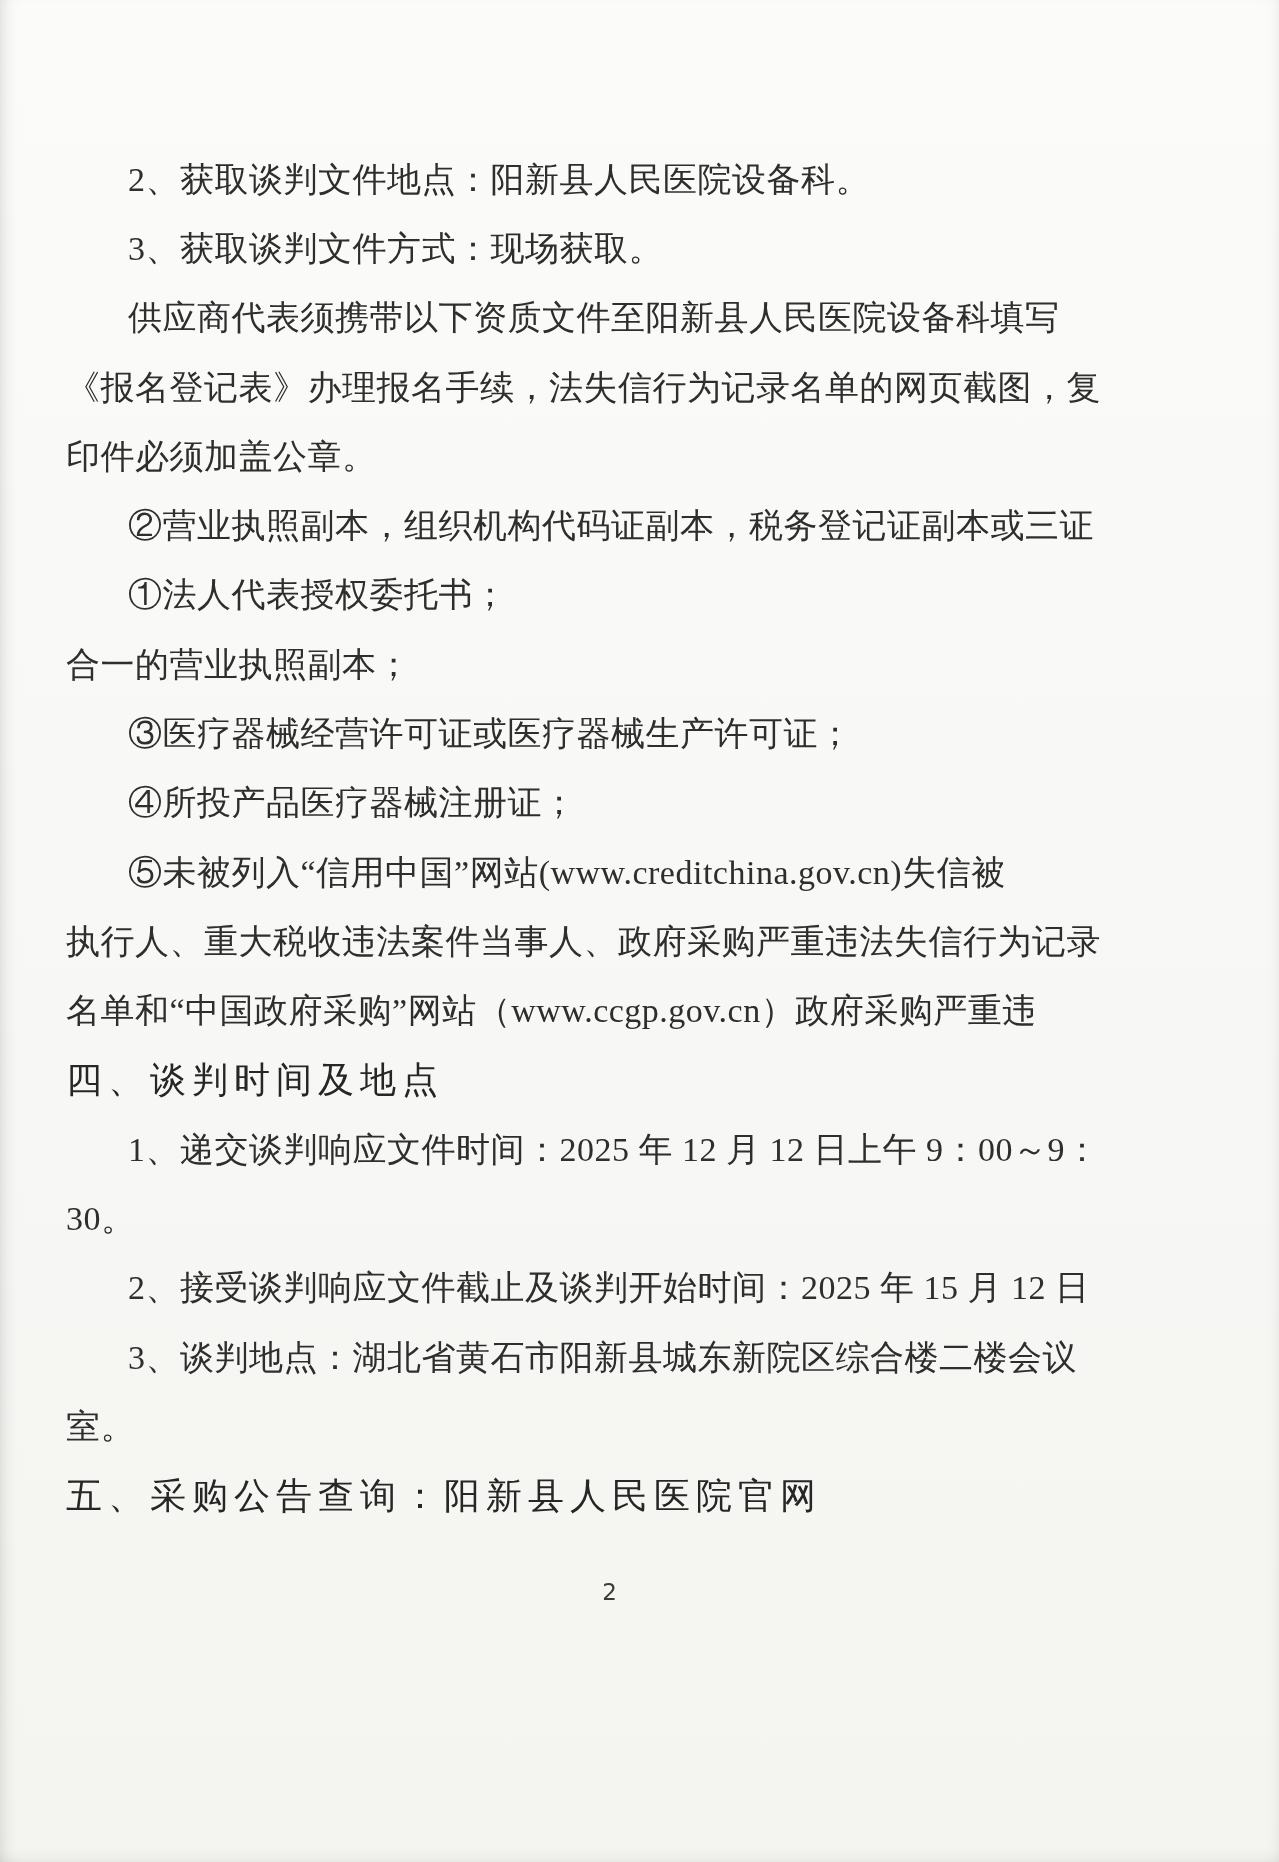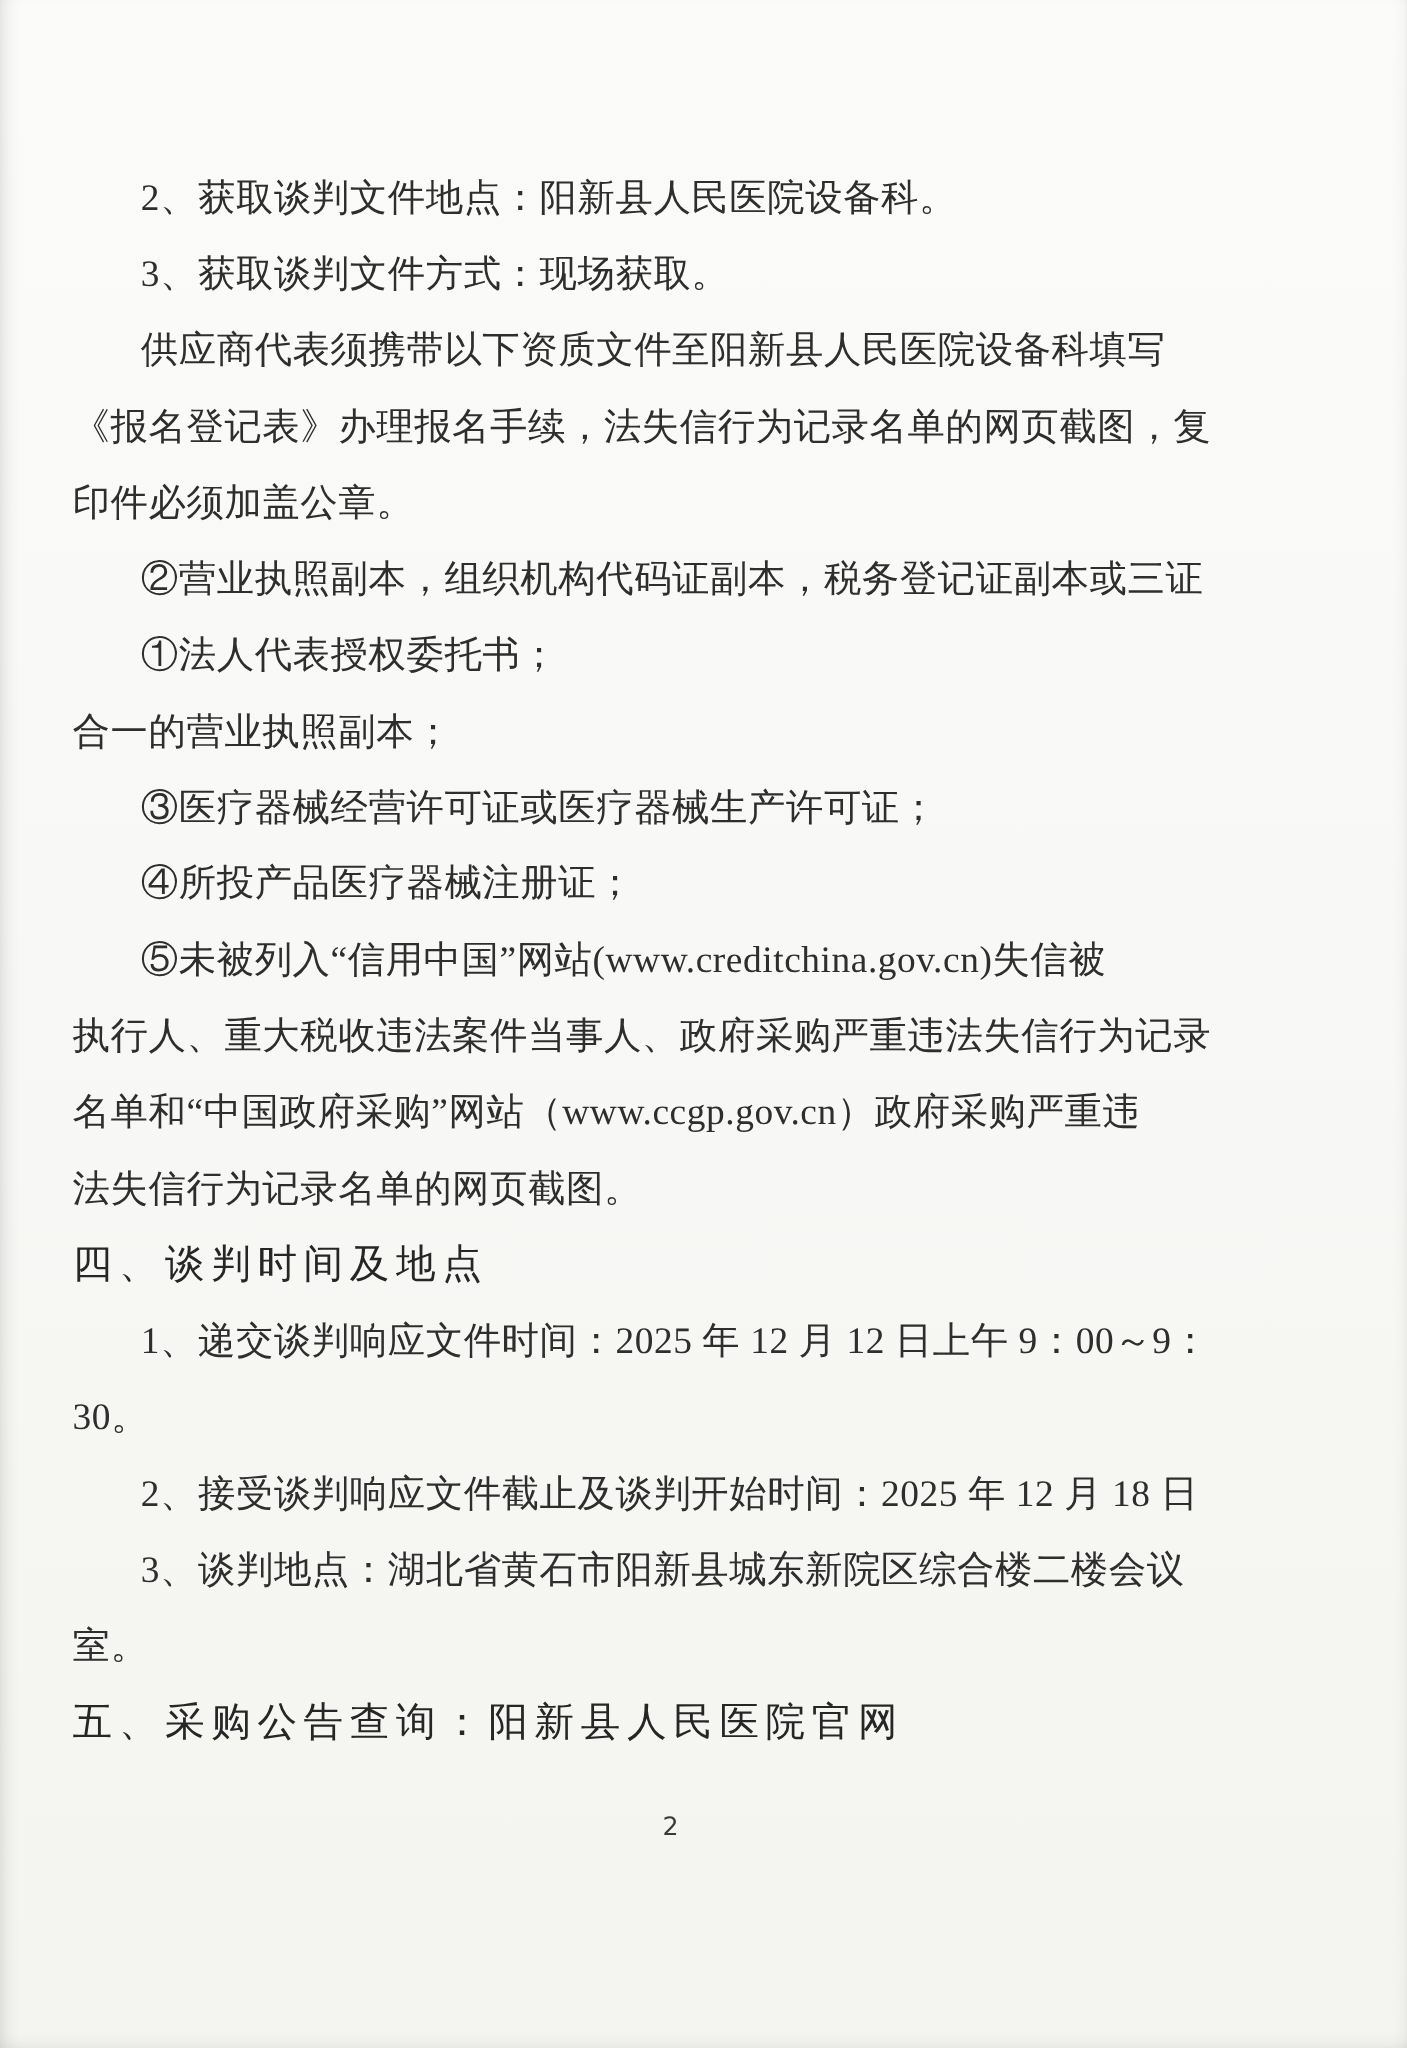--- a/index.html
+++ b/index.html
@@ -50,23 +50,22 @@
     <div class="line">《报名登记表》办理报名手续，法失信行为记录名单的网页截图，复</div>
     <div class="line">印件必须加盖公章。</div>
     <div class="line indent">②营业执照副本，组织机构代码证副本，税务登记证副本或三证</div>
     <div class="line indent">①法人代表授权委托书；</div>
     <div class="line">合一的营业执照副本；</div>
     <div class="line indent">③医疗器械经营许可证或医疗器械生产许可证；</div>
     <div class="line indent">④所投产品医疗器械注册证；</div>
     <div class="line indent">⑤未被列入“信用中国”网站(www.creditchina.gov.cn)失信被</div>
     <div class="line">执行人、重大税收违法案件当事人、政府采购严重违法失信行为记录</div>
     <div class="line">名单和“中国政府采购”网站（www.ccgp.gov.cn）政府采购严重违</div>
-    <div class="line">法失信行为记录名单的网页截图。</div>
     <div class="line heading">四、谈判时间及地点</div>
     <div class="line indent">1、递交谈判响应文件时间：2025 年 12 月 12 日上午 9：00～9：</div>
     <div class="line">30。</div>
-    <div class="line indent">2、接受谈判响应文件截止及谈判开始时间：2025 年 12 月 18 日</div>
+    <div class="line indent">2、接受谈判响应文件截止及谈判开始时间：2025 年 15 月 12 日</div>
     <div class="line indent">3、谈判地点：湖北省黄石市阳新县城东新院区综合楼二楼会议</div>
     <div class="line">室。</div>
     <div class="line heading">五、采购公告查询：阳新县人民医院官网</div>
     <div class="pagenum">2</div>
   </div>
 </div>
 
 </body></html>

